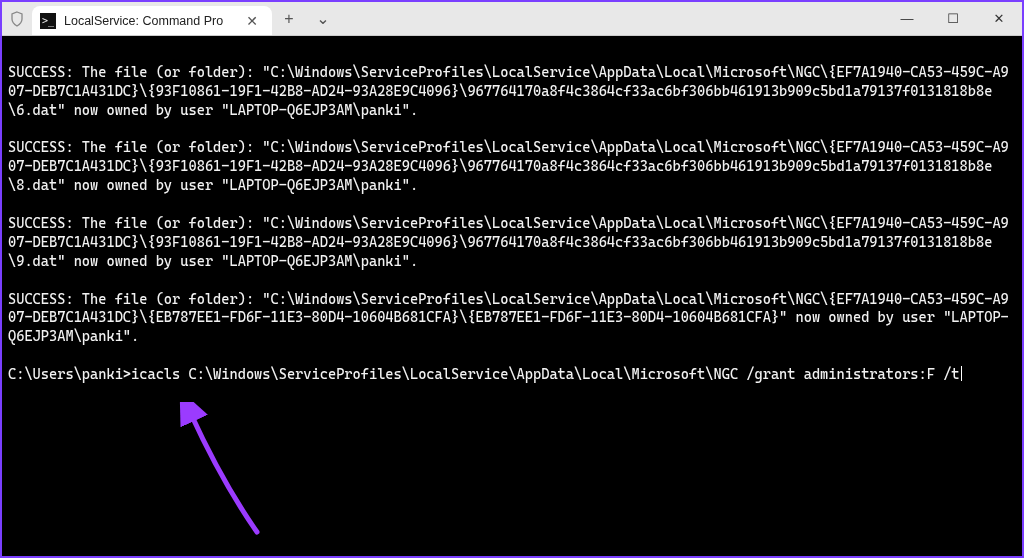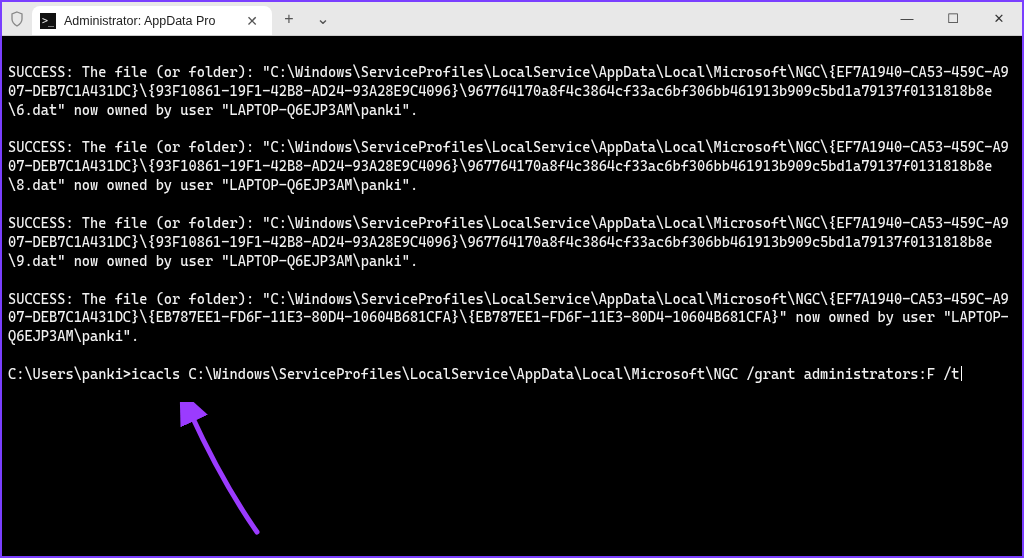--- a/index.html
+++ b/index.html
@@ -95,21 +95,21 @@
 
   <div class="titlebar">
     <div class="shield">
       <svg width="16" height="16" viewBox="0 0 16 16">
           <path d="M8 1 L13 3 V8 C13 11 10.5 13.5 8 15 C5.5 13.5 3 11 3 8 V3 Z" fill="none" stroke="#888" stroke-width="1.3"></path>
         </svg>
     </div>
 
     <div class="tab">
       <span class="tabicon">&gt;_</span>
-      <span>Administrator: AppData Pro</span>
+      <span>LocalService: Command Pro</span>
       <span class="close">✕</span>
     </div>
 
     <div class="newtab">+</div>
     <div class="tabmenu">⌄</div>
 
     <div class="wincontrols">
       <div class="wbtn">—</div>
       <div class="wbtn">☐</div>
       <div class="wbtn">✕</div>

